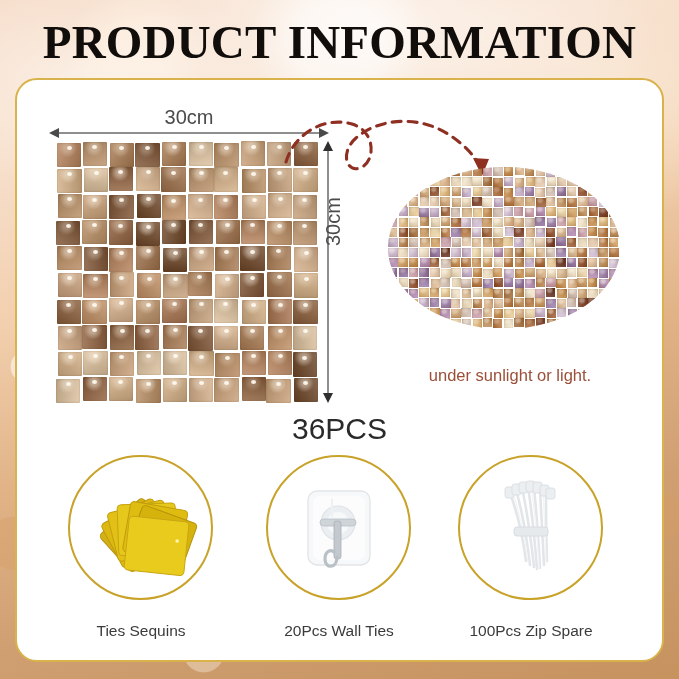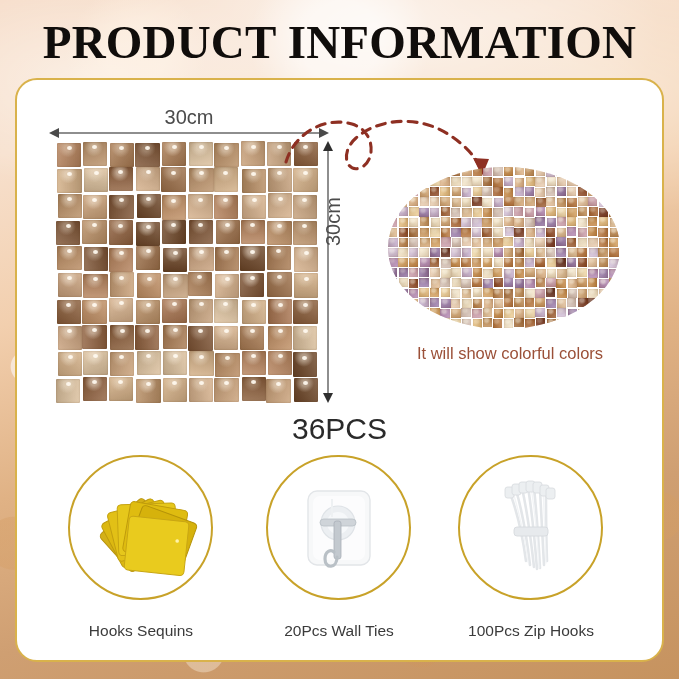--- a/index.html
+++ b/index.html
@@ -765,21 +765,22 @@
     <div class="osq" style="left: 158.51px; top: 151.507px; width: 9.44545px; height: 9.025px; background: radial-gradient(circle at 40% 25%, rgba(255, 252, 238, 0.48) 0px, rgba(255, 252, 238, 0.48) 18%, transparent 45%), linear-gradient(296deg, rgba(255, 255, 255, 0.22), rgba(70, 35, 10, 0.2)), rgb(164, 106, 53); box-shadow: rgba(110, 65, 30, 0.4) 0px 0px 1.5px inset;"></div>
     <div class="osq" style="left: 168.914px; top: 151.916px; width: 9.44545px; height: 9.025px; background: radial-gradient(circle at 40% 25%, rgba(255, 252, 238, 0.38) 0px, rgba(255, 252, 238, 0.38) 18%, transparent 45%), linear-gradient(36deg, rgba(255, 255, 255, 0.22), rgba(70, 35, 10, 0.2)), rgb(246, 223, 174); box-shadow: rgba(110, 65, 30, 0.4) 0px 0px 1.5px inset;"></div>
     <div class="osq" style="left: 178.868px; top: 152.117px; width: 9.44545px; height: 9.025px; background: radial-gradient(circle at 40% 25%, rgba(255, 252, 238, 0.48) 0px, rgba(255, 252, 238, 0.48) 18%, transparent 45%), linear-gradient(44deg, rgba(255, 255, 255, 0.22), rgba(70, 35, 10, 0.2)), rgb(164, 106, 53); box-shadow: rgba(110, 65, 30, 0.4) 0px 0px 1.5px inset;"></div>
     <div class="osq" style="left: 189.412px; top: 151.936px; width: 9.44545px; height: 9.025px; background: radial-gradient(circle at 40% 25%, rgba(255, 252, 238, 0.29) 0px, rgba(255, 252, 238, 0.29) 18%, transparent 45%), linear-gradient(357deg, rgba(255, 255, 255, 0.22), rgba(70, 35, 10, 0.2)), rgb(187, 130, 72); box-shadow: rgba(110, 65, 30, 0.4) 0px 0px 1.5px inset;"></div>
     <div class="osq" style="left: 200.174px; top: 152.077px; width: 9.44545px; height: 9.025px; background: radial-gradient(circle at 40% 25%, rgba(255, 252, 238, 0.25) 0px, rgba(255, 252, 238, 0.25) 18%, transparent 45%), linear-gradient(225deg, rgba(255, 255, 255, 0.22), rgba(70, 35, 10, 0.2)), rgb(207, 161, 176); box-shadow: rgba(110, 65, 30, 0.4) 0px 0px 1.5px inset;"></div>
     <div class="osq" style="left: 211.32px; top: 151.544px; width: 9.44545px; height: 9.025px; background: radial-gradient(circle at 40% 25%, rgba(255, 252, 238, 0.25) 0px, rgba(255, 252, 238, 0.25) 18%, transparent 45%), linear-gradient(227deg, rgba(255, 255, 255, 0.22), rgba(70, 35, 10, 0.2)), rgb(247, 232, 200); box-shadow: rgba(110, 65, 30, 0.4) 0px 0px 1.5px inset;"></div>
     <div class="osq" style="left: 221.693px; top: 152.05px; width: 9.44545px; height: 9.025px; background: radial-gradient(circle at 40% 25%, rgba(255, 252, 238, 0.44) 0px, rgba(255, 252, 238, 0.44) 18%, transparent 45%), linear-gradient(188deg, rgba(255, 255, 255, 0.22), rgba(70, 35, 10, 0.2)), rgb(201, 179, 212); box-shadow: rgba(110, 65, 30, 0.4) 0px 0px 1.5px inset;"></div>
   </div>
 
 <div id="caption">
-  <span>It will show colorful colors</span><br>
+  <br>
+  <span>under sunlight or light.</span>
 </div>
 
 <div id="pcs">36PCS</div>
 
 <div class="acc" id="acc0">
   <div class="accart">
     <svg width="141" height="141" viewBox="0 0 141 141">
       <g transform="translate(70,74)">
         <g transform="rotate(-42)">
             <rect x="-34" y="-24" width="58" height="50" rx="4" fill="#d4b017"></rect>
@@ -854,15 +855,15 @@
         <rect x="66" y="24" width="9" height="11" rx="2.5"></rect>
         <rect x="73" y="25" width="9" height="11" rx="2.5"></rect>
         <rect x="80" y="28" width="9" height="11" rx="2.5"></rect>
         <rect x="86" y="31" width="9" height="11" rx="2.5"></rect>
       </g>
       <rect x="54" y="70" width="34" height="9" rx="3" fill="#e7eaed" stroke="#d6dade" stroke-width="0.9"></rect>
     </svg>
   </div>
 </div>
 
-<div class="acclabel" id="lbl0">Hooks Sequins</div>
+<div class="acclabel" id="lbl0">Ties Sequins</div>
 <div class="acclabel" id="lbl1">20Pcs Wall Ties</div>
-<div class="acclabel" id="lbl2">100Pcs Zip Hooks</div>
+<div class="acclabel" id="lbl2">100Pcs Zip Spare</div>
 
 </body></html>

